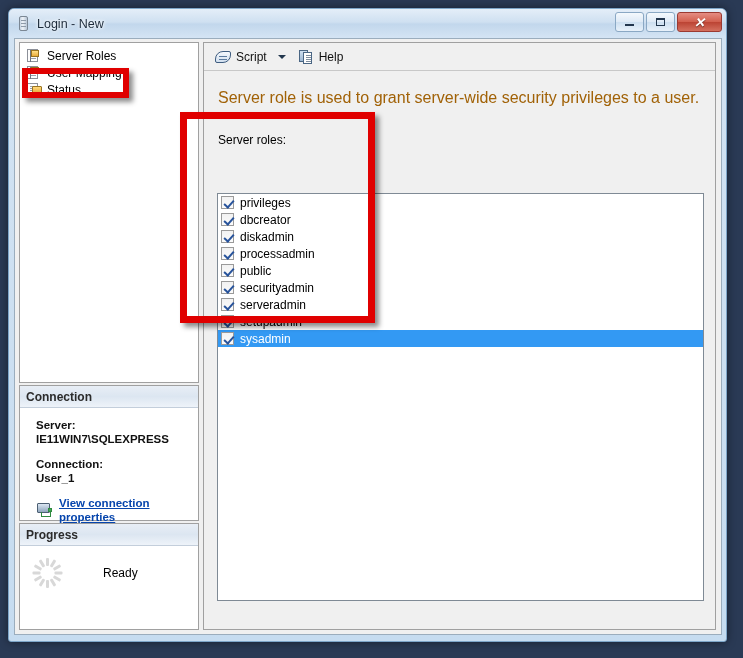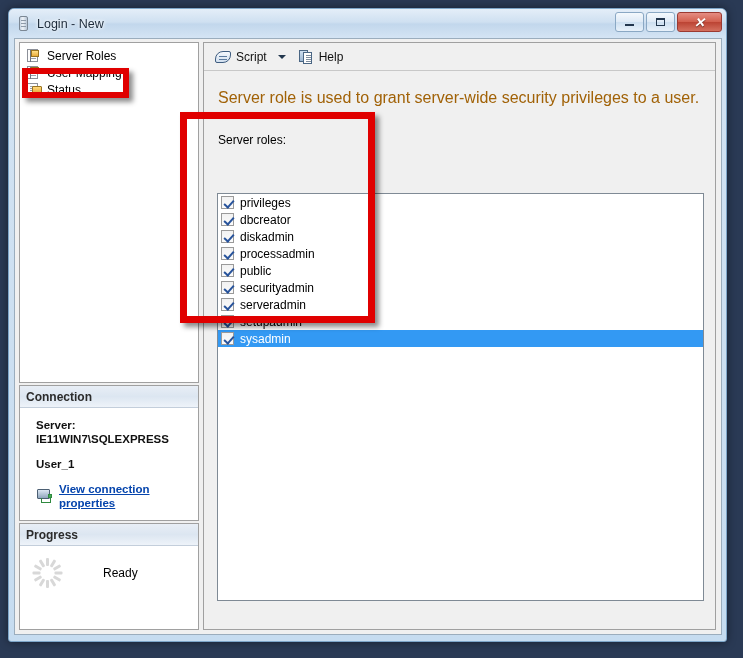--- a/index.html
+++ b/index.html
@@ -420,20 +420,21 @@
             <span>Status</span>
           </div>
         </div>
       </div>
 
       <div class="pane-box connection">
         <div class="pane-header">Connection</div>
         <div class="conn-body">
           <p class="conn-label">Server:</p>
           <p class="conn-value">IE11WIN7\SQLEXPRESS</p>
+          <p class="conn-label">Connection:</p>
           <p class="conn-value">User_1</p>
           <div class="conn-link-row">
             <span class="conn-icon">
                 <span class="mon"></span>
                 <span class="plug"></span>
               </span>
             <span class="conn-link">View connection properties</span>
           </div>
         </div>
       </div>

